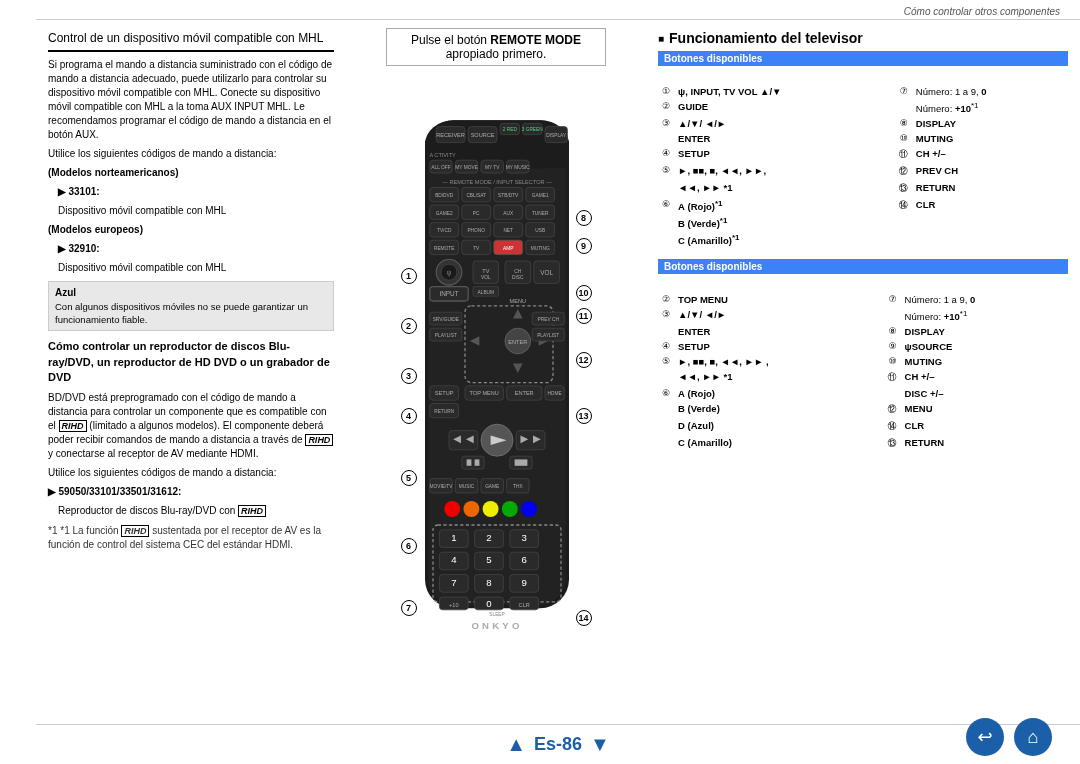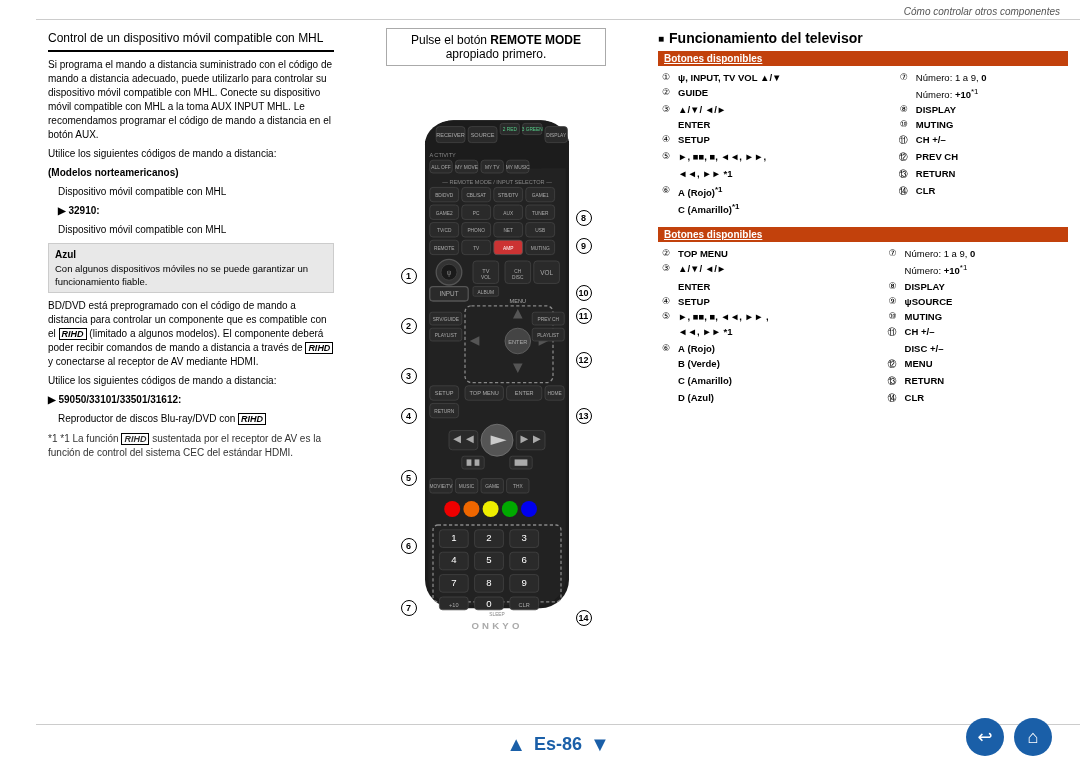--- a/index.html
+++ b/index.html
@@ -138,26 +138,25 @@
       gap: 5px;
     }
 
     .right-section-title::before {
       content: '■';
       font-size: 10px;
     }
 
     .table-label {
       font-weight: bold;
-      background: #c2410c;
+      background: #3b82f6;
       color: #fff;
       padding: 2px 6px;
       font-size: 10px;
-      margin-bottom: 4px;
-      text-decoration: underline;
+      margin-bottom: 18px;
     }
 
     .buttons-table {
       width: 100%;
       border-collapse: collapse;
       margin-bottom: 10px;
       font-size: 9.5px;
     }
 
     .buttons-table td {
@@ -215,29 +214,32 @@
     <span>Cómo controlar otros componentes</span>
   </div>
 
   <div class="main-content">
 
     <div class="left-col">
       <div class="section-title">Control de un dispositivo móvil compatible con MHL</div>
       <p>Si programa el mando a distancia suministrado con el código de mando a distancia adecuado, puede utilizarlo para controlar su dispositivo móvil compatible con MHL. Conecte su dispositivo móvil compatible con MHL a la toma AUX INPUT MHL. Le recomendamos programar el código de mando a distancia en el botón AUX.</p>
       <p>Utilice los siguientes códigos de mando a distancia:</p>
       <p class="bold">(Modelos norteamericanos)</p>
+      <p class="indent bold">▶ 33101:</p>
       <p class="indent">Dispositivo móvil compatible con MHL</p>
+      <p class="bold">(Modelos europeos)</p>
       <p class="indent bold">▶ 32910:</p>
       <p class="indent">Dispositivo móvil compatible con MHL</p>
 
       <div class="note-box">
         <span class="note-label">Azul</span><br>
         <span>Con algunos dispositivos móviles no se puede garantizar un funcionamiento fiable.</span>
       </div>
 
+      <div class="section-title2">Cómo controlar un reproductor de discos Blu-ray/DVD, un reproductor de HD DVD o un grabador de DVD</div>
       <p>
         <span>BD/DVD está preprogramado con el código de mando a distancia para controlar un componente que es compatible con el</span>
         <span class="rihd-logo">RIHD</span>
         <span>(limitado a algunos modelos). El componente deberá poder recibir comandos de mando a distancia a través de</span>
         <span class="rihd-logo">RIHD</span>
         <span>y conectarse al receptor de AV mediante HDMI.</span>
       </p>
       <p>Utilice los siguientes códigos de mando a distancia:</p>
       <p class="bold">▶ 59050/33101/33501/31612:</p>
       <p class="indent">
@@ -560,20 +562,26 @@
           <td class="right-label"><strong>RETURN</strong></td>
         </tr>
         <tr>
           <td class="num-cell">⑥</td>
           <td class="label-cell"><strong>A</strong> (Rojo)<sup>*1</sup></td>
           <td class="right-num">⑭</td>
           <td class="right-label"><strong>CLR</strong></td>
         </tr>
         <tr>
           <td class="num-cell"></td>
+          <td class="label-cell"><strong>B</strong> (Verde)<sup>*1</sup></td>
+          <td class="right-num"></td>
+          <td class="right-label"></td>
+        </tr>
+        <tr>
+          <td class="num-cell"></td>
           <td class="label-cell"><strong>C</strong> (Amarillo)<sup>*1</sup></td>
           <td class="right-num"></td>
           <td class="right-label"></td>
         </tr>
       </tbody>
         </table>
 
 
       <div class="table-label">Botones disponibles</div>
 
@@ -622,29 +630,29 @@
           <td class="right-label"><strong>DISC +/–</strong></td>
         </tr>
         <tr>
           <td class="num-cell"></td>
           <td class="label-cell"><strong>B</strong> (Verde)</td>
           <td class="right-num">⑫</td>
           <td class="right-label"><strong>MENU</strong></td>
         </tr>
         <tr>
           <td class="num-cell"></td>
+          <td class="label-cell"><strong>D</strong> (Azul)</td>
+          <td class="right-num">⑭</td>
+          <td class="right-label"><strong>CLR</strong></td>
+        </tr>
+        <tr>
+          <td class="num-cell"></td>
           <td class="label-cell"><strong>C</strong> (Amarillo)</td>
           <td class="right-num">⑬</td>
           <td class="right-label"><strong>RETURN</strong></td>
-        </tr>
-        <tr>
-          <td class="num-cell"></td>
-          <td class="label-cell"><strong>D</strong> (Azul)</td>
-          <td class="right-num">⑭</td>
-          <td class="right-label"><strong>CLR</strong></td>
         </tr>
       </tbody>
         </table>
 
     </div>
 
   </div>
 
   <div class="footer">
     <div style="display:flex;align-items:center;gap:8px;">

